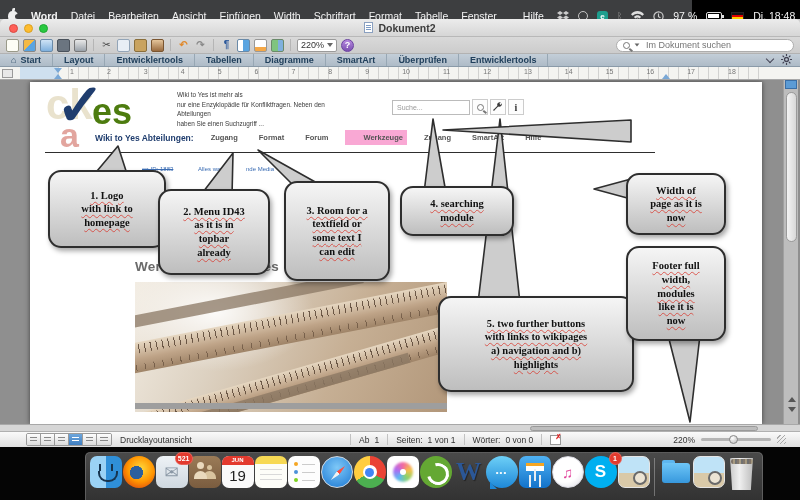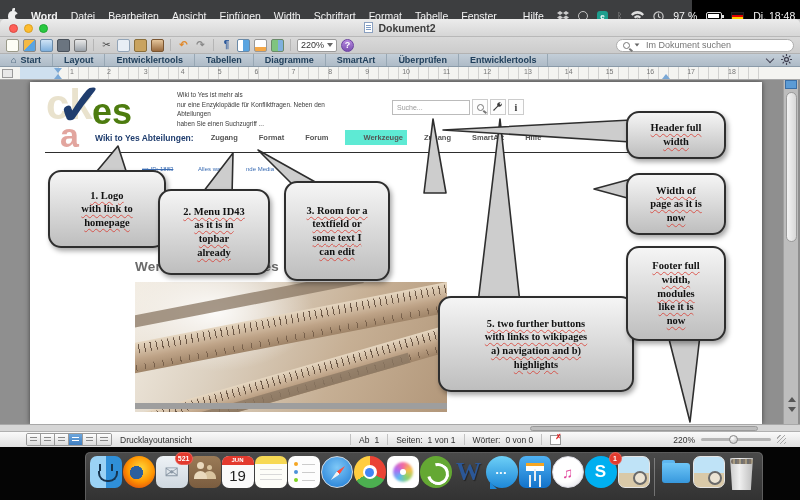--- a/index.html
+++ b/index.html
@@ -117,21 +117,21 @@
   .wiki-intro{font-size:6.4px;line-height:1.5;color:#3a3a3a;white-space:pre-line;width:180px;}
   .wsearch{display:flex;align-items:center;gap:2px;}
   .wfield{width:78px;height:15px;border:1px solid #bbb;background:#fff;font-size:7px;color:#999;
           display:flex;align-items:center;padding:0 4px;}
   .wbtn{width:16px;height:16px;border:1px solid #ccc;background:#fdfdfd;display:flex;align-items:center;justify-content:center;}
   .wrench{width:10px;height:10px;}
   .ibtn{font-family:"Liberation Serif",serif;font-weight:bold;font-size:10px;color:#333;}
   .navrow{display:flex;align-items:center;gap:13px;font-size:7.5px;color:#555;}
   .navlabel{font-size:8.5px;font-weight:bold;color:#1f3d6e;white-space:nowrap;}
   .navitem{white-space:nowrap;padding:3px 4px;font-weight:bold;}
-  .navitem.active{background:#5eead4;padding-left:18px;}
+  .navitem.active{background:#f9a8d4;padding-left:18px;}
   .hline{position:absolute;border-bottom:1.5px solid #2e2e2e;}
   .frag{position:absolute;font-size:6px;color:#3a6cb3;}
   .strike{text-decoration:line-through;}
   .wheading{font-size:13.5px;font-weight:bold;color:#6b6b6b;letter-spacing:.2px;}
 
   .photo{position:absolute;overflow:hidden;background:linear-gradient(115deg,#f2ece2 0%,#ddd2c2 30%,#c6af94 65%,#b2977a 100%);}
   .ph-haze{position:absolute;left:-20px;top:-30px;width:200px;height:120px;background:radial-gradient(ellipse,rgba(255,255,255,.9),rgba(255,255,255,0) 70%);}
   .ph-bar{position:absolute;background:linear-gradient(180deg,#e6d7c1,#bfa488 55%,#9f8468);}
   .ph-bar::before{content:"";position:absolute;left:0;right:0;top:2px;height:9px;
        background:repeating-linear-gradient(90deg,rgba(70,50,35,.75) 0 1px,transparent 1px 6px);}
@@ -489,29 +489,29 @@
 as it is in
 topbar
 already</span>
         </div>
         <div class="callout" style="left:254px;top:99px;width:106px;height:100px;">
           <span class="callout-text">3. Room for a
 textfield or
 some text I
 can edit</span>
         </div>
+        <div class="callout" style="left:370px;top:104px;width:114px;height:50px;">
+          <span class="callout-text">4. searching
+module</span>
+        </div>
         <div class="callout" style="left:408px;top:214px;width:196px;height:96px;">
           <span class="callout-text">5. two further buttons
 with links to wikipages
 a) navigation and b)
 highlights</span>
-        </div>
-        <div class="callout" style="left:596px;top:29px;width:100px;height:48px;">
-          <span class="callout-text">Header full
-width</span>
         </div>
         <div class="callout" style="left:596px;top:91px;width:100px;height:62px;">
           <span class="callout-text">Width of
 page as it is
 now</span>
         </div>
         <div class="callout" style="left:596px;top:164px;width:100px;height:95px;">
           <span class="callout-text">Footer full
 width,
 modules

